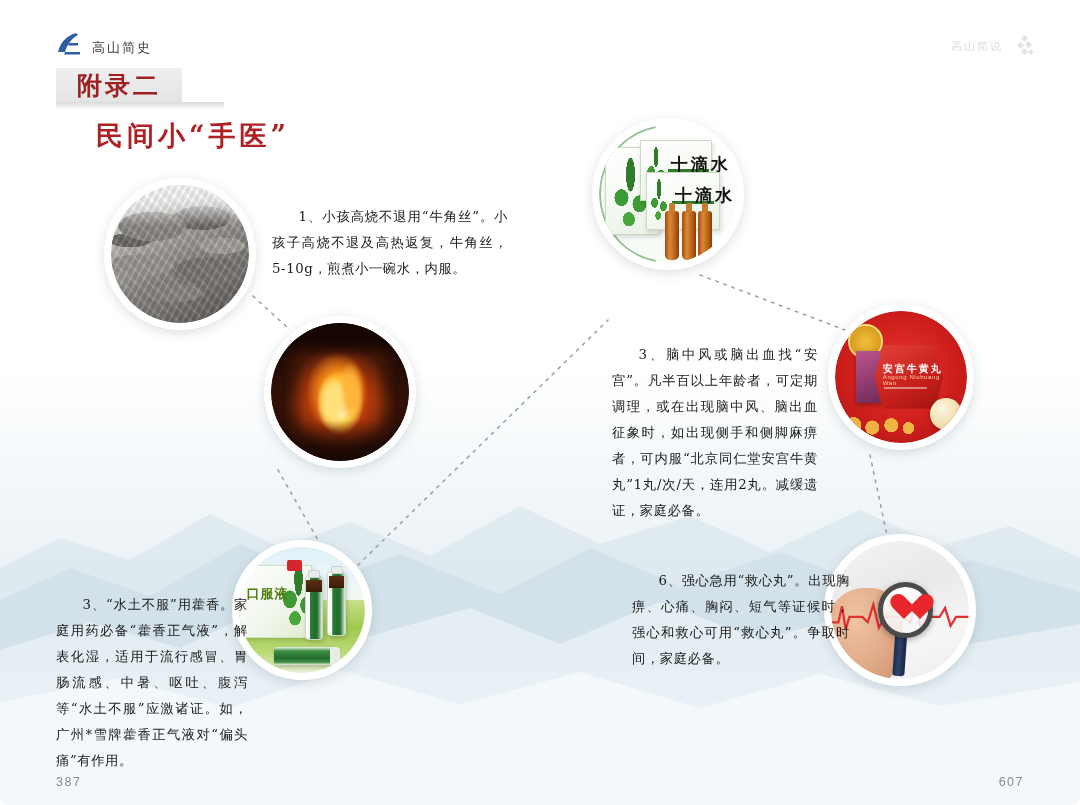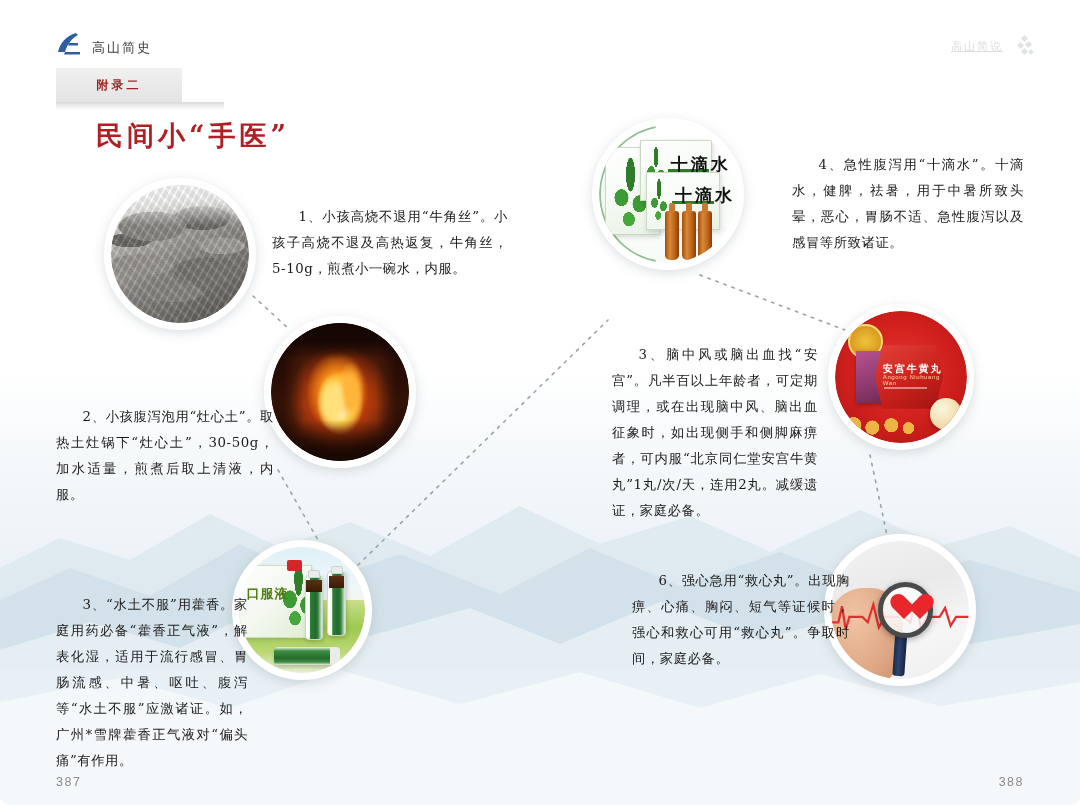--- a/index.html
+++ b/index.html
@@ -23,38 +23,38 @@
   .logo-wrap{ position:absolute; left:56px; top:32px; display:flex; align-items:flex-end; gap:8px; }
   .logo-mark{ width:28px; height:24px; }
   .logo-text{
     font-size:13px; color:#3b3b3b; letter-spacing:2px;
     font-family:"DejaVu Serif","Liberation Serif",serif; line-height:1;
     padding-bottom:2px;
   }
   .watermark{
     position:absolute; right:46px; top:36px;
     font-size:11px; color:#d9dde0; letter-spacing:2px;
-    display:flex; align-items:center; gap:5px;text-decoration:underline;
+    display:flex; align-items:center; gap:5px;
   }
   .wm-dots{ position:relative; width:26px; height:20px; }
   .wm-dots i{ position:absolute; background:#dfe3e6; display:block; }
   .wm-dots i:nth-child(1){ width:5px;height:5px; left:14px; top:0px; transform:rotate(45deg); }
   .wm-dots i:nth-child(2){ width:5px;height:5px; left:18px; top:6px; transform:rotate(45deg); }
   .wm-dots i:nth-child(3){ width:5px;height:5px; left:10px; top:7px; transform:rotate(45deg); }
   .wm-dots i:nth-child(4){ width:5px;height:5px; left:14px; top:13px; transform:rotate(45deg); }
   .wm-dots i:nth-child(5){ width:4px;height:4px; left:21px; top:14px; transform:rotate(45deg); }
 
   
   .tab{
     position:absolute; left:56px; top:68px; width:126px; height:34px;
     background:linear-gradient(180deg,#f0f0f0 0%,#e4e4e4 100%);
     display:flex; align-items:center; justify-content:center;
   }
   .tab-label{
-    font-size:12px; color:#9e2222; letter-spacing:3px; font-weight:bold;
+    font-size:25px; color:#9e2222; letter-spacing:3px; font-weight:bold;
     font-family:Liberation Serif, serif;
   }
   .tab-shadow{
     position:absolute; left:56px; top:102px; width:168px; height:8px;
     background:linear-gradient(180deg,rgba(150,150,150,0.35),rgba(255,255,255,0));
   }
 
   
   .main-title{
     position:absolute; left:96px; top:118px;
@@ -463,26 +463,24 @@
         <div class="handle"></div>
         <div class="mag">
           <div class="heartshape"></div>
         </div>
       </div>
     </div>
   </div>
 
   <div class="txt" style="left:272px; top:204px; width:236px;">1、小孩高烧不退用“牛角丝”。小孩子高烧不退及高热返复，牛角丝，5-10g，煎煮小一碗水，内服。</div>
 
-  <div class="txt" style="left:56px; top:404px; width:218px;">2、小孩腹泻泡用“灶心土”。取热土灶锅下“灶心土”，30-50g，加水适量，煎煮后取上清液，内服。</div>
 
   <div class="txt" style="left:56px; top:592px; width:192px;">3、“水土不服”用藿香。家庭用药必备“藿香正气液”，解表化湿，适用于流行感冒、胃肠流感、中暑、呕吐、腹泻等“水土不服”应激诸证。如，广州*雪牌藿香正气液对“偏头痛”有作用。</div>
 
-  <div class="txt" style="left:792px; top:152px; width:232px;">4、急性腹泻用“十滴水”。十滴水，健脾，祛暑，用于中暑所致头晕，恶心，胃肠不适、急性腹泻以及感冒等所致诸证。</div>
 
   <div class="txt" style="left:612px; top:342px; width:206px;">3、脑中风或脑出血找“安宫”。凡半百以上年龄者，可定期调理，或在出现脑中风、脑出血征象时，如出现侧手和侧脚麻痹者，可内服“北京同仁堂安宫牛黄丸”1丸/次/天，连用2丸。减缓遗证，家庭必备。</div>
 
   <div class="txt" style="left:632px; top:568px; width:218px;">6、强心急用“救心丸”。出现胸痹、心痛、胸闷、短气等证候时，强心和救心可用“救心丸”。争取时间，家庭必备。</div>
 
   <div class="pgno left">387</div>
-  <div class="pgno right">388</div>
+  <div class="pgno right">607</div>
 
 </div>
 
 </body></html>

